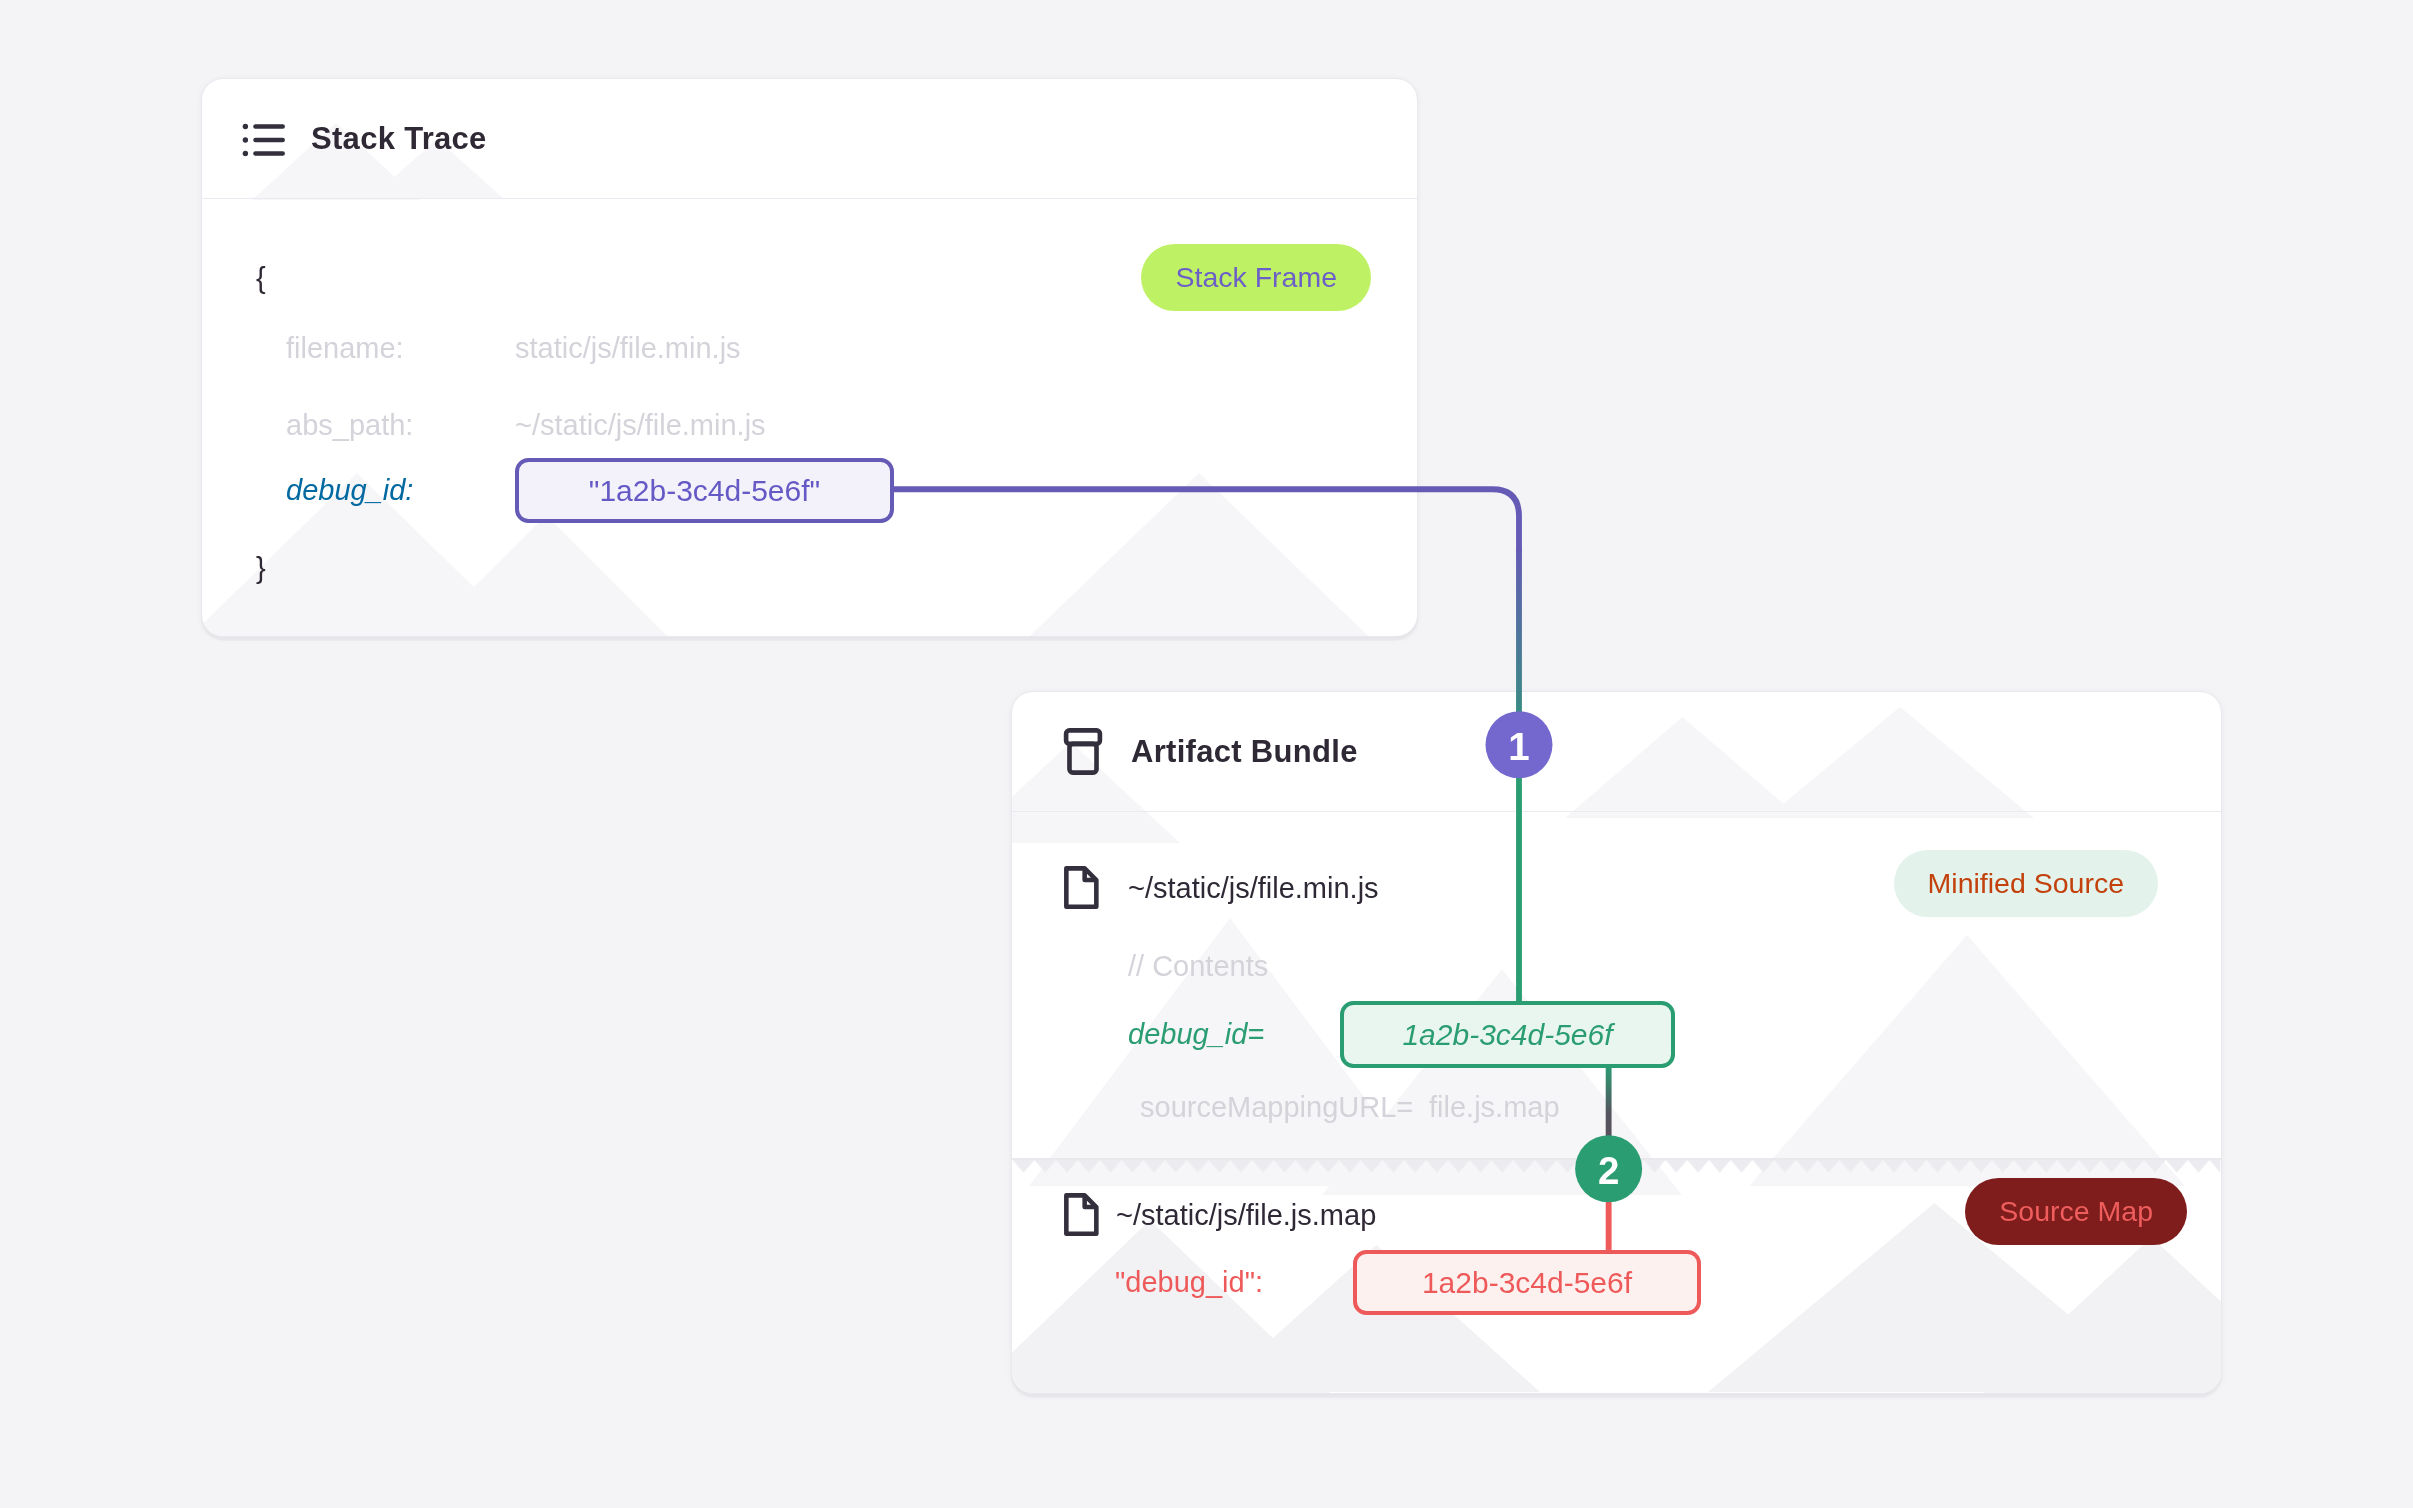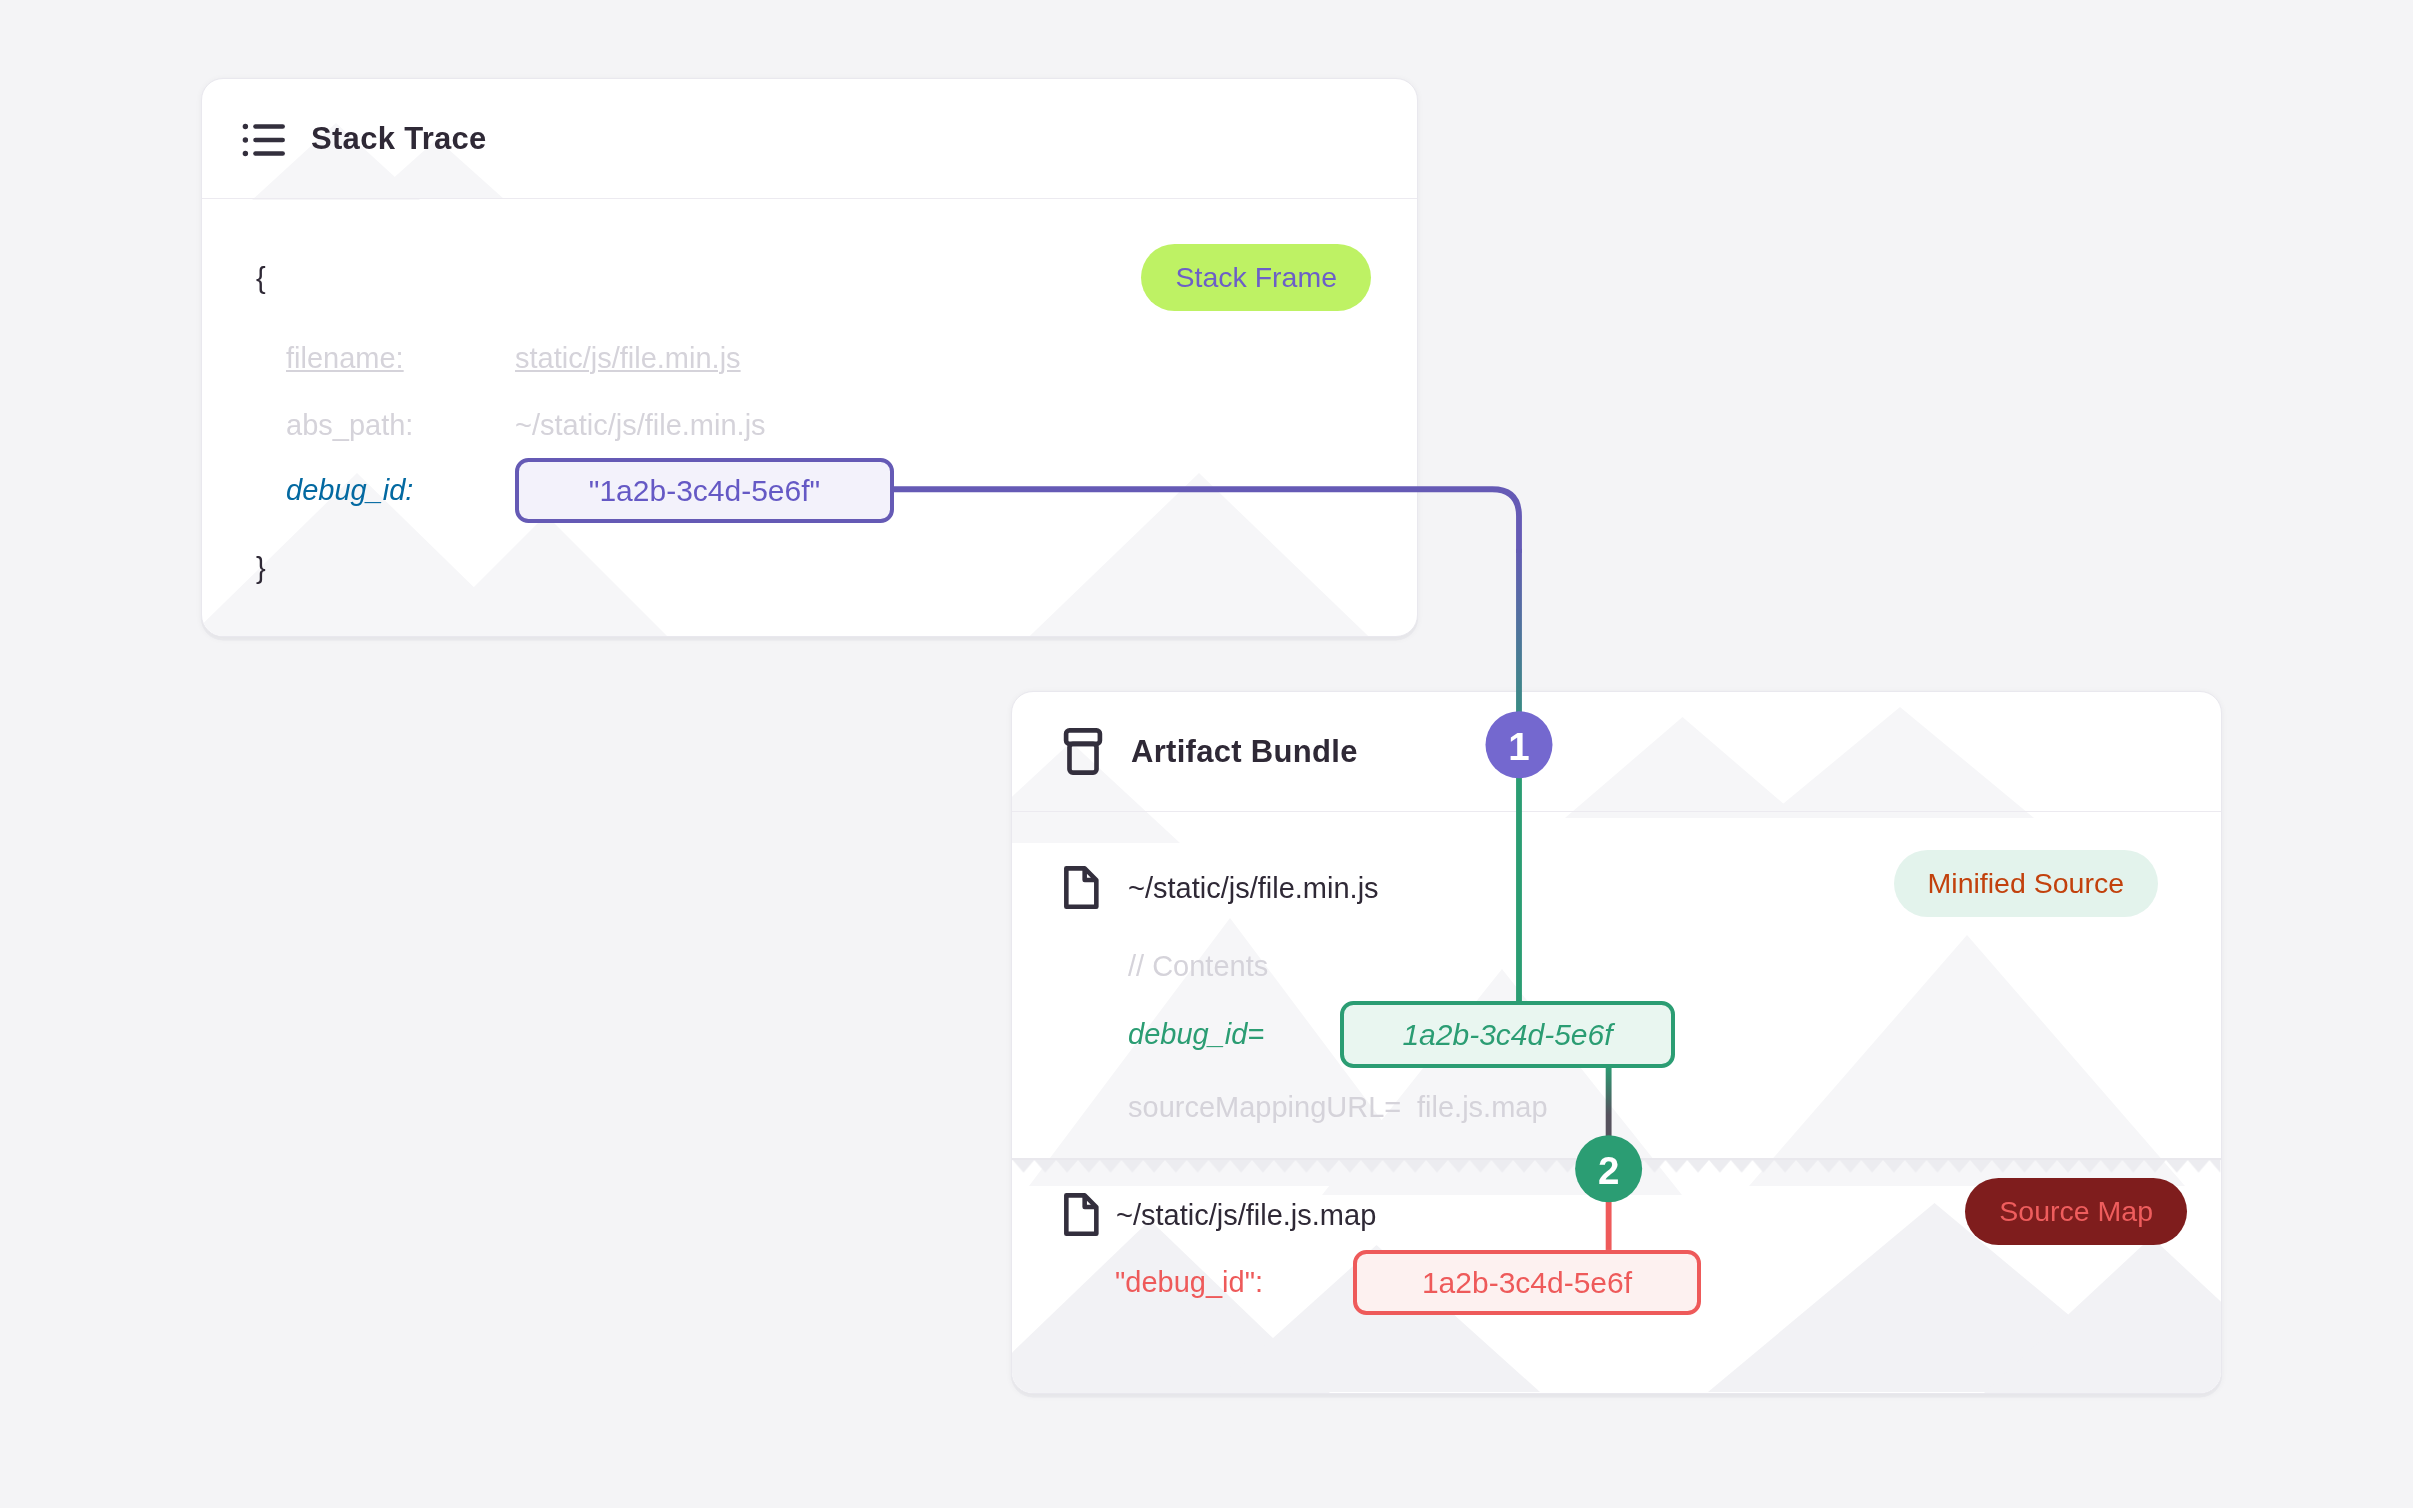--- a/index.html
+++ b/index.html
@@ -74,21 +74,21 @@
           <line x1="16" y1="42" x2="48" y2="42"></line>
         </g>
       </svg>
       <div class="card-title">Stack Trace</div>
     </div>
 
     <div class="badge badge-purple" style="right:46px;top:165px;">Stack Frame</div>
 
     <div class="row" style="left:54px;top:178px;">{</div>
 
-    <div class="row muted" style="left:84px;top:258px;text-decoration:underline;">
+    <div class="row muted" style="left:84px;top:248px;">
       <span class="key" style="width:229px;">filename:</span>
       <span>static/js/file.min.js</span>
     </div>
 
     <div class="row muted" style="left:84px;top:325px;">
       <span class="key" style="width:229px;">abs_path:</span>
       <span>~/static/js/file.min.js</span>
     </div>
 
     <div class="row" style="left:84px;top:379px;height:65px;">
@@ -128,21 +128,21 @@
     <div class="row" style="left:116px;top:175px;">~/static/js/file.min.js</div>
     <div class="badge badge-teal" style="right:63px;top:158px;">Minified Source</div>
 
     <div class="row muted" style="left:116px;top:253px;">// Contents</div>
 
     <div class="row" style="left:116px;top:309px;height:67px;font-style:italic;">
       <span class="key teal" style="width:212px;">debug_id=</span>
       <span class="vbox vbox-teal">1a2b-3c4d-5e6f</span>
     </div>
 
-    <div class="row muted" style="left:116px;top:394px;">
+    <div class="row muted" style="left:128px;top:394px;">
       <span class="key" style="width:289px;">sourceMappingURL=</span>
       <span>file.js.map</span>
     </div>
 
     <div class="zigzag" style="top:466px;">
       <div class="zl"></div>
       <svg width="100%" height="13.4" style="position:absolute;top:1.7px;left:0;" viewBox="0 0 1443 16">
         <defs>
           <pattern id="zz" width="26" height="16" patternUnits="userSpaceOnUse">
             <path d="M0 0 L13 15 L26 0 Z" fill="#ececf0"></path>

